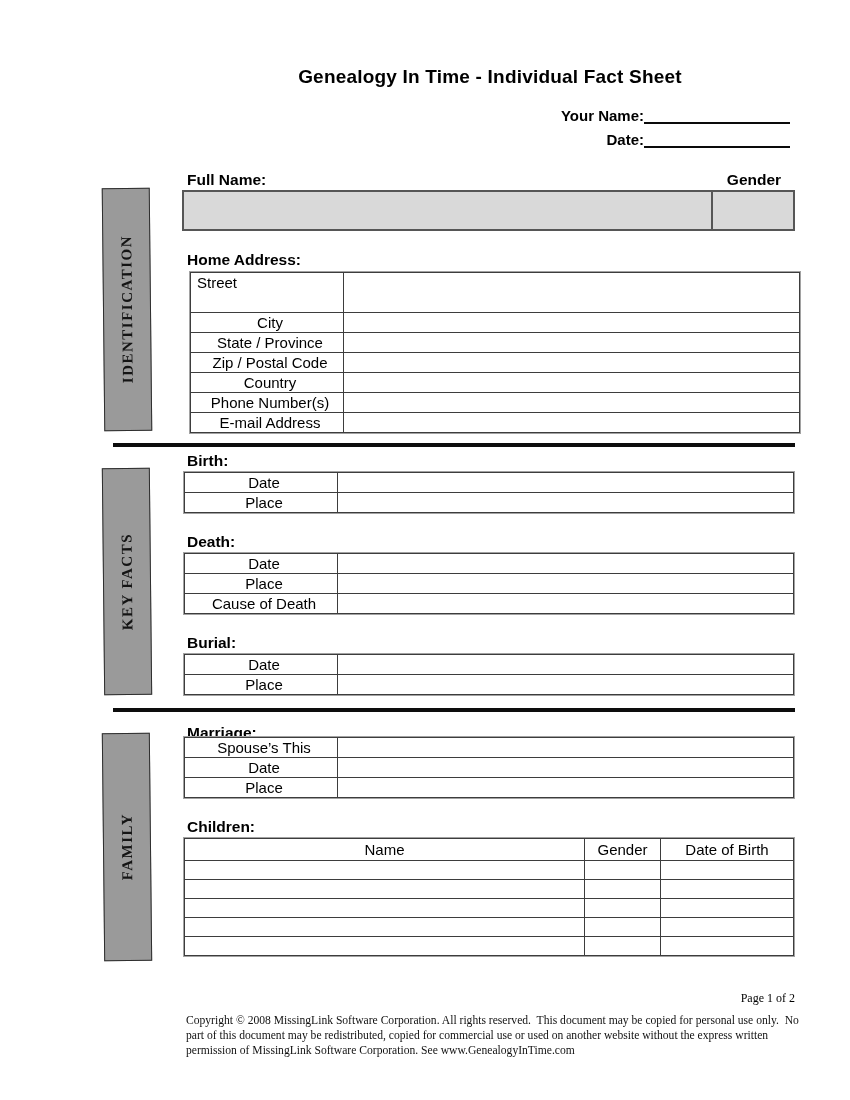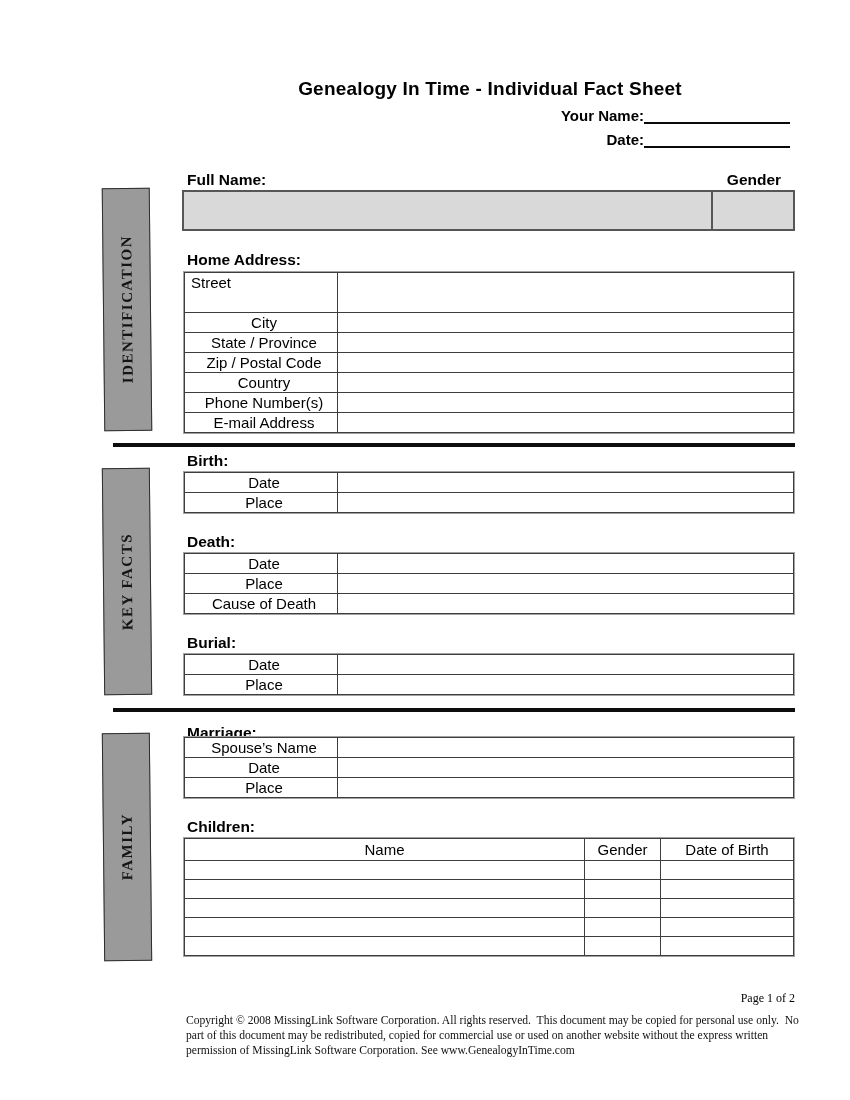--- a/index.html
+++ b/index.html
@@ -5,21 +5,21 @@
   * { margin:0; padding:0; box-sizing:border-box; }
   html,body { background:#e8e8e8; }
   .page {
     position:relative; width:850px; height:1100px; margin:0 auto;
     background:#ffffff; font-family:"Liberation Sans", sans-serif; color:#000;
     overflow:hidden;
   }
   
   .title {
     position:absolute; left:185px; top:66px; width:610px;
-    text-align:center; font-size:19px; font-weight:bold; letter-spacing:0.2px;margin-top:12px;
+    text-align:center; font-size:19px; font-weight:bold; letter-spacing:0.2px;
   }
   .hdr-field { position:absolute; right:60px; font-size:15px; font-weight:bold; white-space:nowrap; }
   .hdr-field .uline {
     display:inline-block; width:146px; height:16px;
     border-bottom:2px solid #0a0a0a; vertical-align:bottom;
   }
   .f-yourname { top:107px; }
   .f-date { top:131px; }
 
   
@@ -107,21 +107,21 @@
   </div>
 
   <div class="sec-label" style="top:171px;">Full Name:</div>
   <div class="gender-label">Gender</div>
   <div class="fullname-box">
     <div class="fn-cell"></div>
     <div class="gn-cell"></div>
   </div>
 
   <div class="sec-label" style="top:251px;">Home Address:</div>
-  <div class="twrap" style="top:271px;">
+  <div class="twrap" style="top:271px;margin-left:6px;">
     <table class="ftable">
       <tbody>
           <tr class="rowstreet">
         <td class="lblcol">Street</td>
         <td class="val"></td>
       </tr>
       <tr class="row20">
         <td class="lblcol">City</td>
         <td class="val"></td>
       </tr>
@@ -203,21 +203,21 @@
       </table>
   </div>
 
   <div class="thick-divider" id="divider-2"></div>
 
   <div class="sec-label" style="top:724px;">Marriage:</div>
   <div class="twrap" style="top:736px;">
     <table class="ftable">
       <tbody>
           <tr class="row20">
-        <td class="lblcol">Spouse’s Name</td>
+        <td class="lblcol">Spouse’s This</td>
         <td class="val"></td>
       </tr>
       <tr class="row20">
         <td class="lblcol">Date</td>
         <td class="val"></td>
       </tr>
       <tr class="row20">
         <td class="lblcol">Place</td>
         <td class="val"></td>
       </tr>

